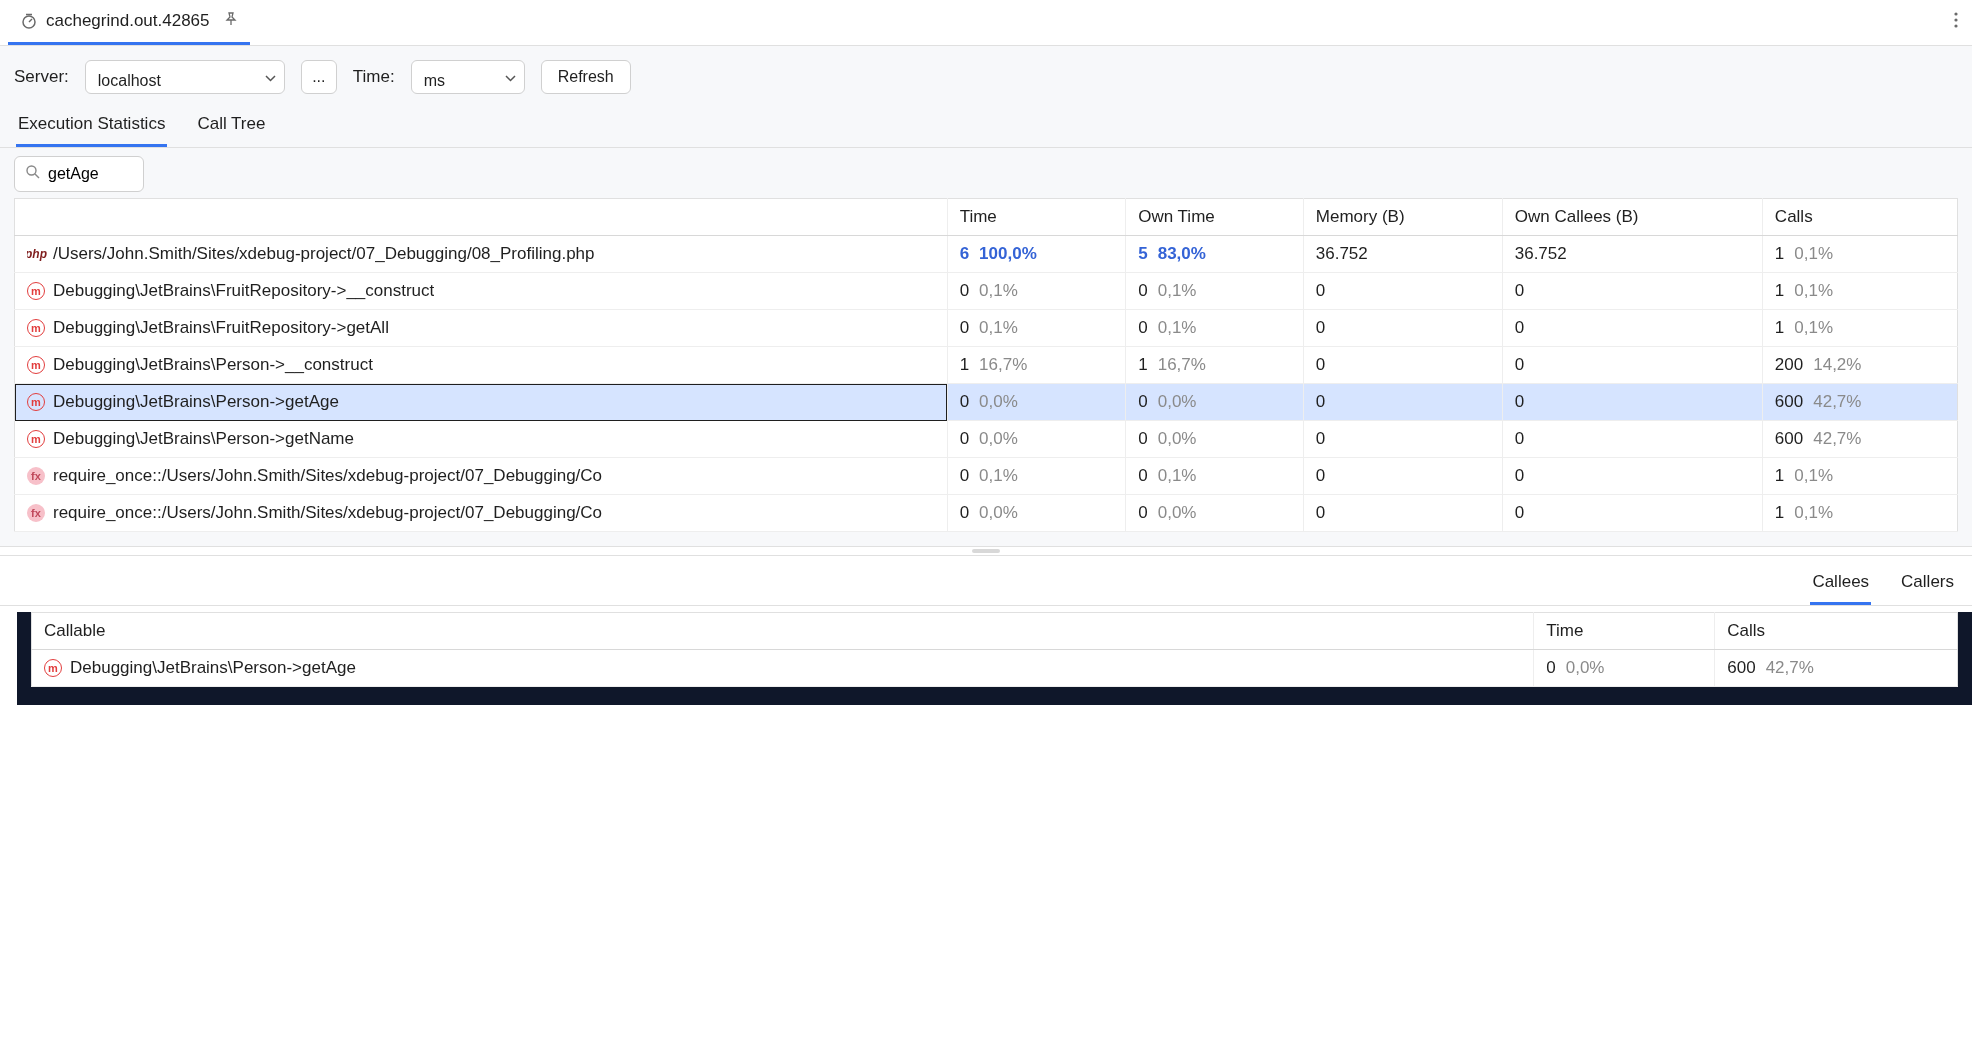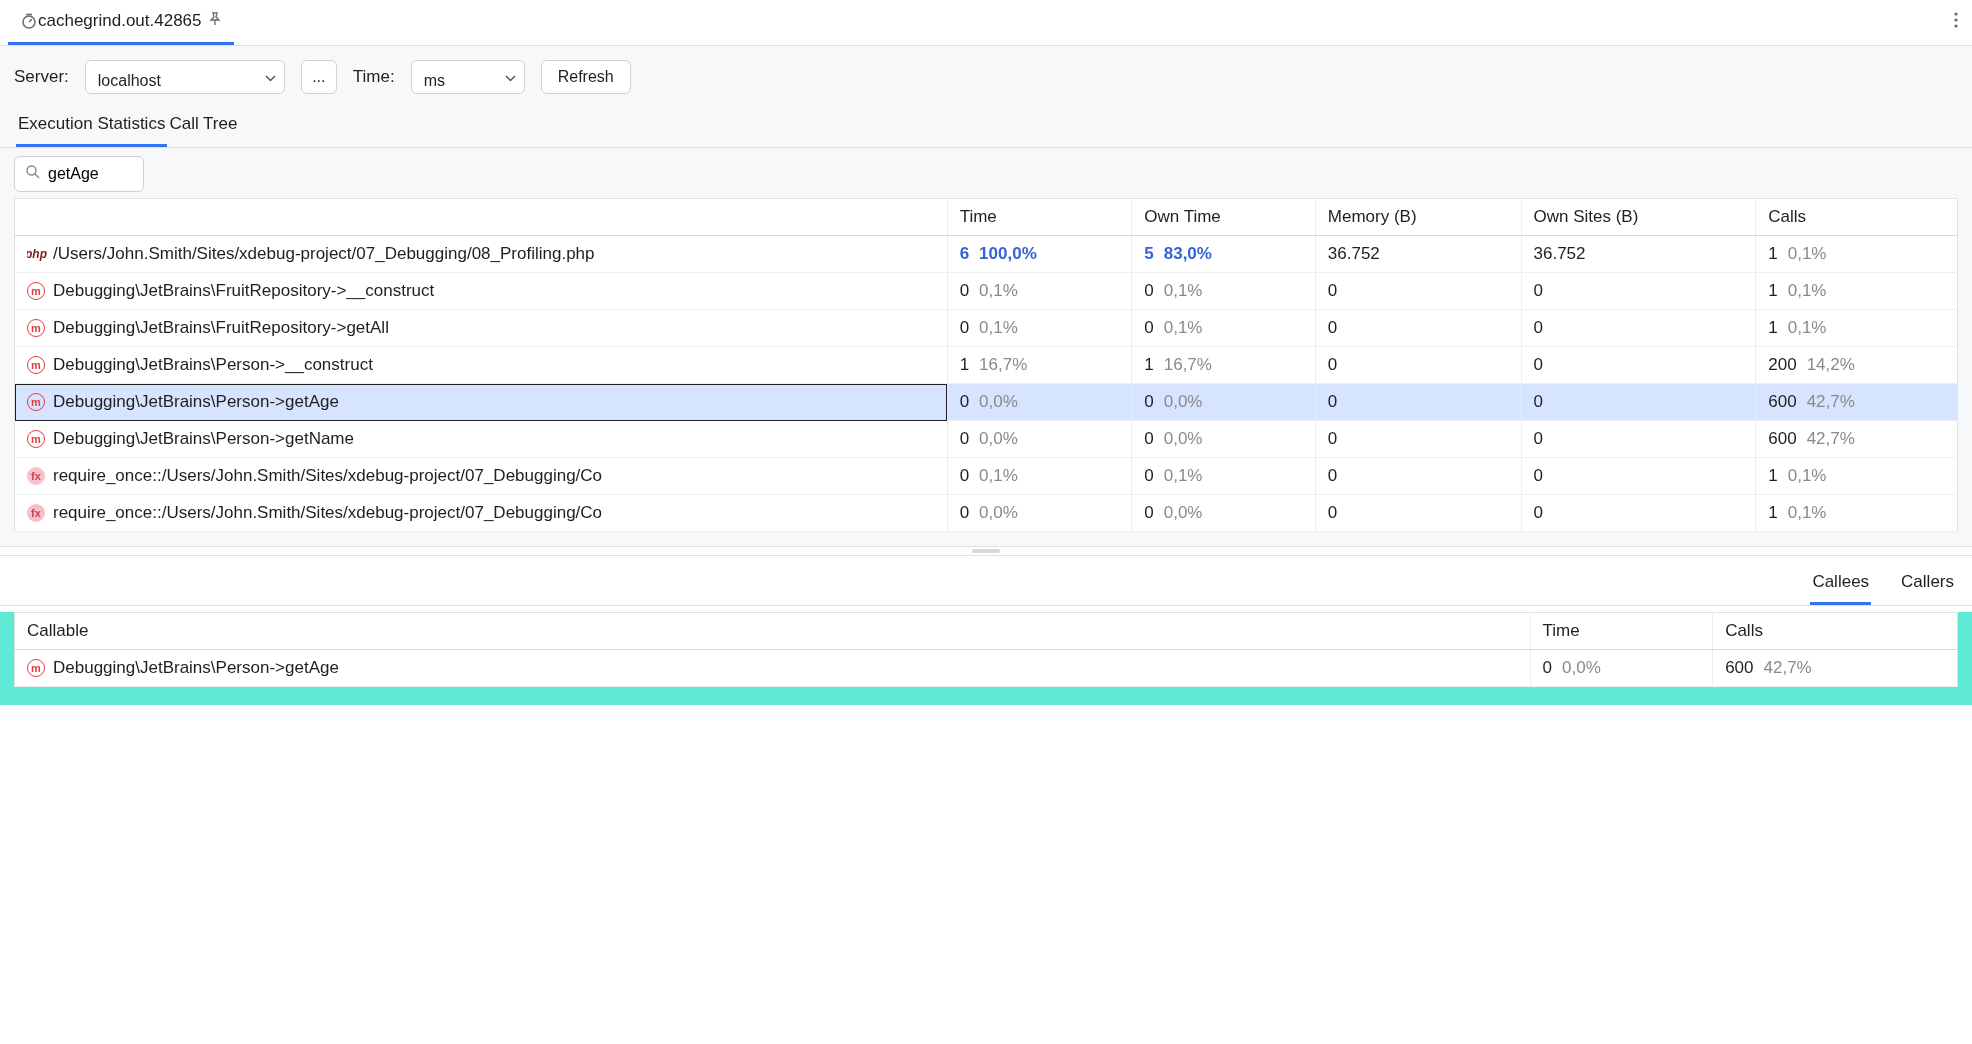--- a/index.html
+++ b/index.html
@@ -7,21 +7,21 @@
   font-family: -apple-system, BlinkMacSystemFont, "Segoe UI", Arial, sans-serif;
   font-size: 17px;
   color: #1f1f1f;
   background: #fff;
 }
 .tab-bar {
   display:flex; align-items:center; height:46px; border-bottom:1px solid #e0e0e0;
   background:#fff; padding:0 8px; position:relative;
 }
 .tab {
-  display:flex; align-items:center; padding:0 12px; height:100%;
+  display:flex; align-items:center; gap:8px; padding:0 12px; height:100%;
 }
 .tab.active { border-bottom:3px solid #3574f0; }
 .tab-icon { width:18px; height:18px; display:flex; align-items:center; justify-content:center; }
 .tab-title { font-size:17px; }
 .tab-pin { margin-left:6px; color:#6a6a6a; }
 .tab-right { margin-left:auto; color:#6a6a6a; padding:0 6px; cursor:pointer; }
 
 .toolbar {
   display:flex; align-items:center; gap:16px; padding:14px 14px 4px 14px;
   background:#f7f8fa;
@@ -36,21 +36,21 @@
 .select.time { width:114px; }
 .select .chev { position:absolute; right:8px; top:50%; transform:translateY(-50%); color:#555; }
 .btn {
   border:1px solid #d0d0d0; border-radius:6px; background:#fff; height:34px;
   padding:0 16px; display:flex; align-items:center; justify-content:center;
   font-size:16px; cursor:pointer;
 }
 .btn.more { width:36px; }
 
 .subtabs {
-  display:flex; padding:10px 12px 0 16px; background:#f7f8fa;
+  display:flex; gap:28px; padding:10px 12px 0 16px; background:#f7f8fa;
   border-bottom:1px solid #e0e0e0;
 }
 .subtab { padding:6px 2px 10px 2px; font-size:17px; cursor:pointer; border-bottom:3px solid transparent; }
 .subtab.active { border-bottom-color:#3574f0; }
 
 .panel { background:#f7f8fa; padding:0 14px 14px 14px; }
 
 .search-wrap { padding:8px 0 0 0; }
 .search {
   border:1px solid #d0d0d0; border-radius:6px; background:#fff; height:36px;
@@ -74,21 +74,21 @@
 .icon-fx { background:#f7c0c9; color:#c0485b; }
 .valpair { display:flex; gap:10px; }
 .valpair .v { color:#1f1f1f; }
 .valpair .p { color:#8a8a8a; }
 .valpair.bold .v, .valpair.bold .p { color:#3463d6; font-weight:600; }
 
 .splitter { height:10px; background:#fff; border-top:1px solid #e0e0e0; border-bottom:1px solid #e0e0e0; display:flex; align-items:center; justify-content:center; }
 .splitter .grip { width:28px; height:4px; background:#d8d8d8; border-radius:2px; }
 
 .bottom-tabs { display:flex; gap:28px; padding:10px 16px 0 16px; background:#fff; border-bottom:1px solid #e0e0e0;justify-content:flex-end; }
-.bottom-panel { background:#5eead4; padding:0 14px 18px 14px; }
+.bottom-panel { background:#0f172a; padding:0 14px 18px 14px;margin-left:17px; }
 .table2 { width:100%; border-collapse:collapse; background:#fff; border:1px solid #e0e0e0; margin-top:6px; }
 .table2 th, .table2 td { text-align:left; padding:8px 12px; border-bottom:1px solid #eee; font-weight:400; white-space:nowrap; }
 .table2 th { border-bottom:1px solid #d8d8d8; }
 .table2 th:not(:first-child), .table2 td:not(:first-child) { border-left:1px solid #eee; }
 .col2-callable { width:78%; }
 </style>
 </head>
 <body>
 
 <div class="tab-bar">
@@ -161,21 +161,21 @@
     </div>
   </div>
 
   <table class="table">
     <thead>
       <tr>
         <th class="col-callable"></th>
         <th>Time</th>
         <th>Own Time</th>
         <th>Memory (B)</th>
-        <th>Own Sites (B)</th>
+        <th>Own Callees (B)</th>
         <th>Calls</th>
       </tr>
     </thead>
     <tbody id="rows">
         <tr>
           <td>
             <div class="name-cell">
               <span class="icon icon-php">php</span>
               <span class="name-txt">/Users/John.Smith/Sites/xdebug-project/07_Debugging/08_Profiling.php</span>
             </div>

